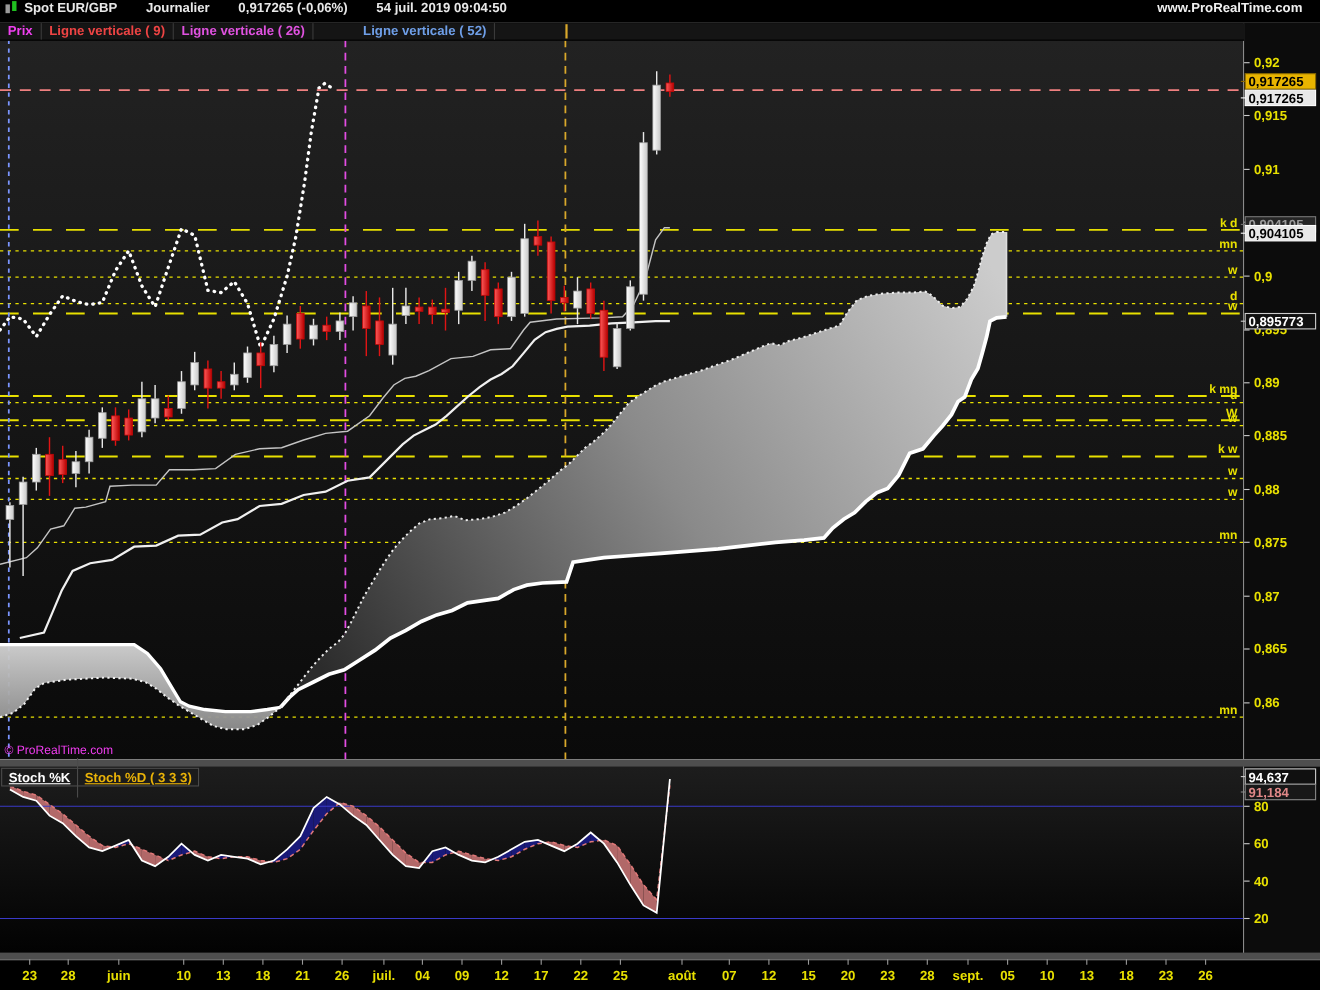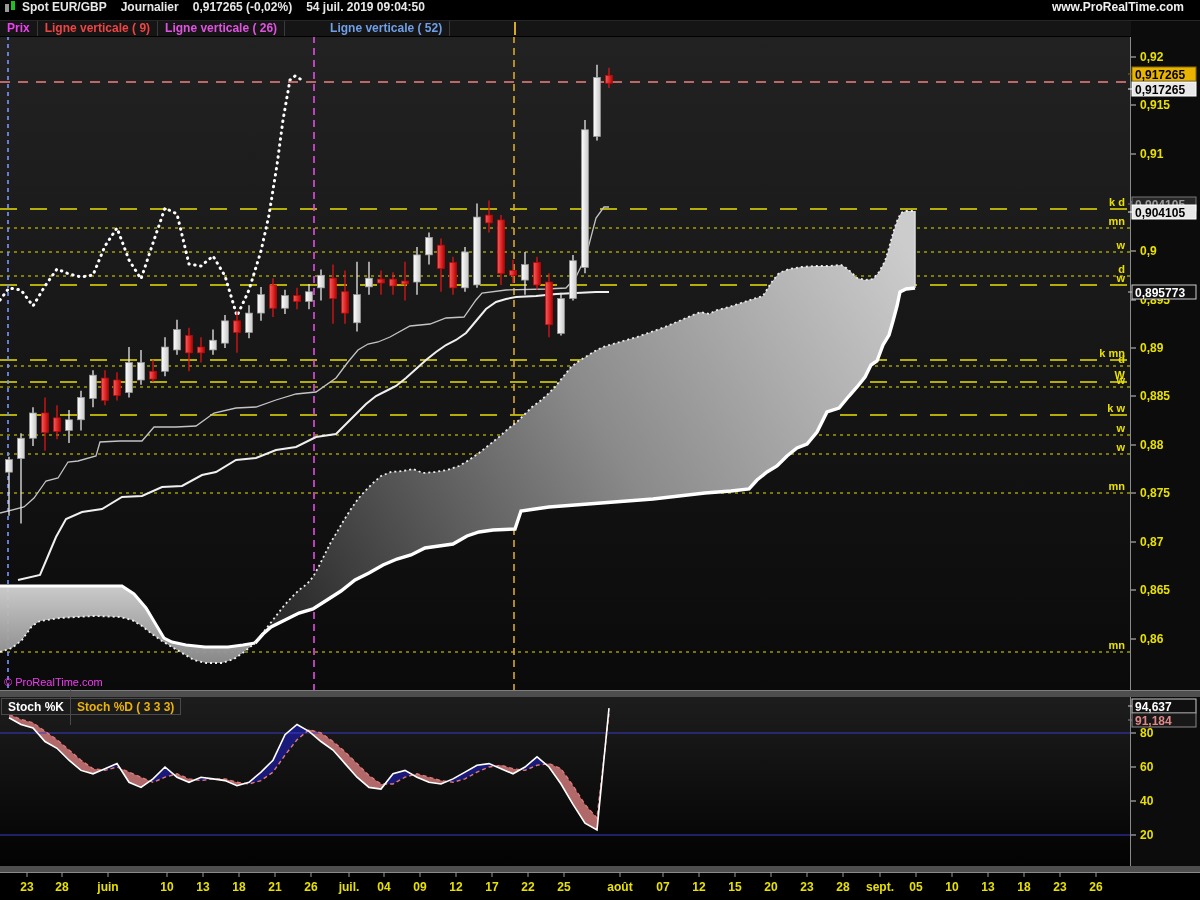--- a/index.html
+++ b/index.html
@@ -2,34 +2,34 @@
 <html><head>
 <meta charset="utf-8">
 <style>
   html,body{margin:0;padding:0;background:#000;}
   #app{position:relative;width:1200px;height:900px;background:#000;overflow:hidden;
        font-family:"Liberation Sans",sans-serif;}
   #chart-svg{position:absolute;left:0;top:0;}
   .topbar{position:absolute;left:0;top:0;width:1200px;height:20px;background:#000;
           border-bottom:1px solid #262626;display:flex;align-items:flex-start;
           color:#e8e8e8;font-size:12px;font-weight:bold;}
-  .topbar .seg{margin-left:14px;white-space:nowrap;}
+  .topbar .seg{margin-left:26px;white-space:nowrap;}
   .topbar .sym{margin-left:6px;}
   .topbar .site{margin-left:auto;margin-right:16px;color:#f0f0f0;}
   .candle-ico{display:inline-block;width:11px;height:13px;position:relative;margin-left:5px;}
   .candle-ico .b1{position:absolute;left:0;top:4px;width:4px;height:8px;background:#9a9a9a;}
   .candle-ico .b2{position:absolute;left:6px;top:1px;width:4px;height:9px;background:#20c020;}
   .candle-ico .w2{position:absolute;left:7px;top:0;width:1px;height:13px;background:#20c020;z-index:-1;}
   .legendbar{position:absolute;left:0;top:21px;width:1131px;height:15px;background:#151515;
              display:flex;align-items:center;font-size:12px;font-weight:bold;border-bottom:1px solid #000;}
   .legendbar .item{padding:0 7px;border-right:1px solid #3a3a3a;line-height:15px;white-space:nowrap;cursor:pointer;}
   .legend-tick{position:absolute;left:514px;top:22px;width:2px;height:13px;background:#d9a82b;}
   .stochhdr{position:absolute;left:1px;top:698px;height:15px;background:#1b1b1b;border:1px solid #4a4a4a;
             display:flex;align-items:center;font-size:12px;font-weight:bold;}
-  .stochhdr span{padding:11px 6px;line-height:14px;white-space:nowrap;}
+  .stochhdr span{padding:11px 6px;line-height:14px;white-space:nowrap;text-decoration:underline;}
   .stochhdr .k{color:#fff;border-right:1px solid #4a4a4a;}
   .stochhdr .d{color:#eab308;}
   .watermark{position:absolute;left:4px;top:676px;font-size:11px;color:#f03cf0;}
 </style>
 </head>
 <body>
 
 <div id="app">
 
   <svg id="chart-svg" width="1200" height="900">
@@ -499,21 +499,21 @@
     </svg>
 
   <div class="topbar">
     <span class="candle-ico">
         <span class="w2"></span>
         <span class="b1"></span>
         <span class="b2"></span>
       </span>
     <span class="seg sym">Spot EUR/GBP</span>
     <span class="seg">Journalier</span>
-    <span class="seg"><span>0,917265</span>&nbsp;<span>(-0,02%)</span></span>
+    <span class="seg"><span>0,917265</span>&nbsp;<span>(-0,06%)</span></span>
     <span class="seg">54 juil. 2019 09:04:50</span>
     <span class="site">www.ProRealTime.com</span>
   </div>
 
   <div class="legendbar">
       <span class="item" style="color: rgb(240, 64, 240);">Prix</span>
       <span class="item" style="color: #ef4444;">Ligne verticale ( 9)</span>
       <span class="item" style="color: rgb(224, 82, 224); text-align: right;">Ligne verticale ( 26)</span>
       <span class="item" style="color: rgb(111, 159, 232); margin-left: 38px;">Ligne verticale ( 52)</span>
     </div>

